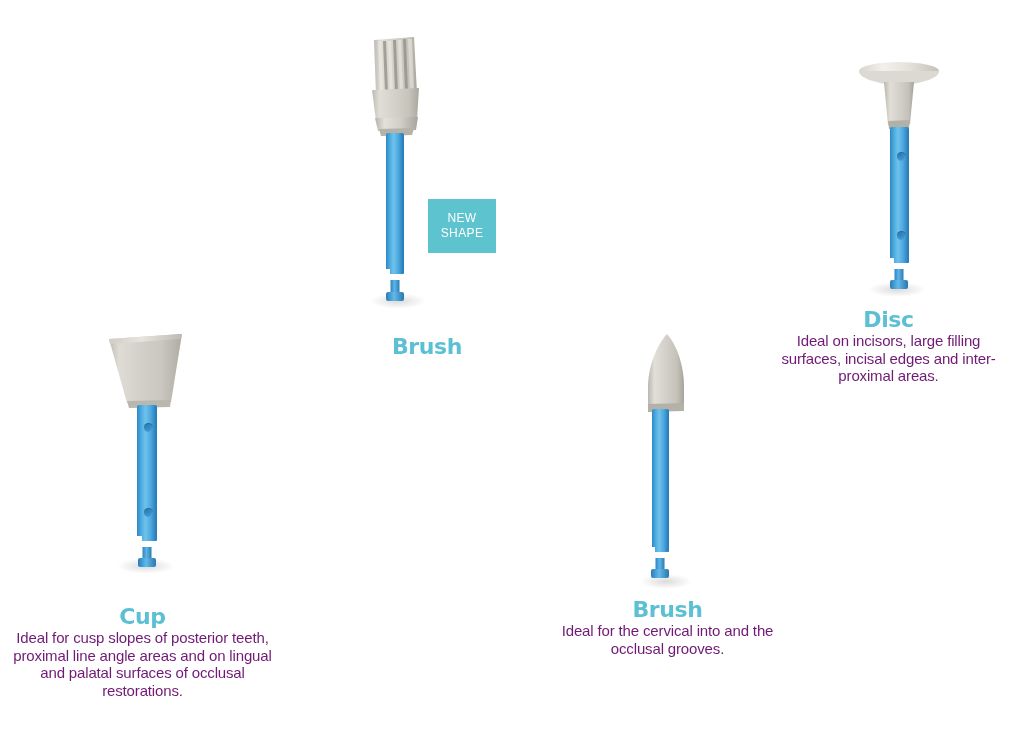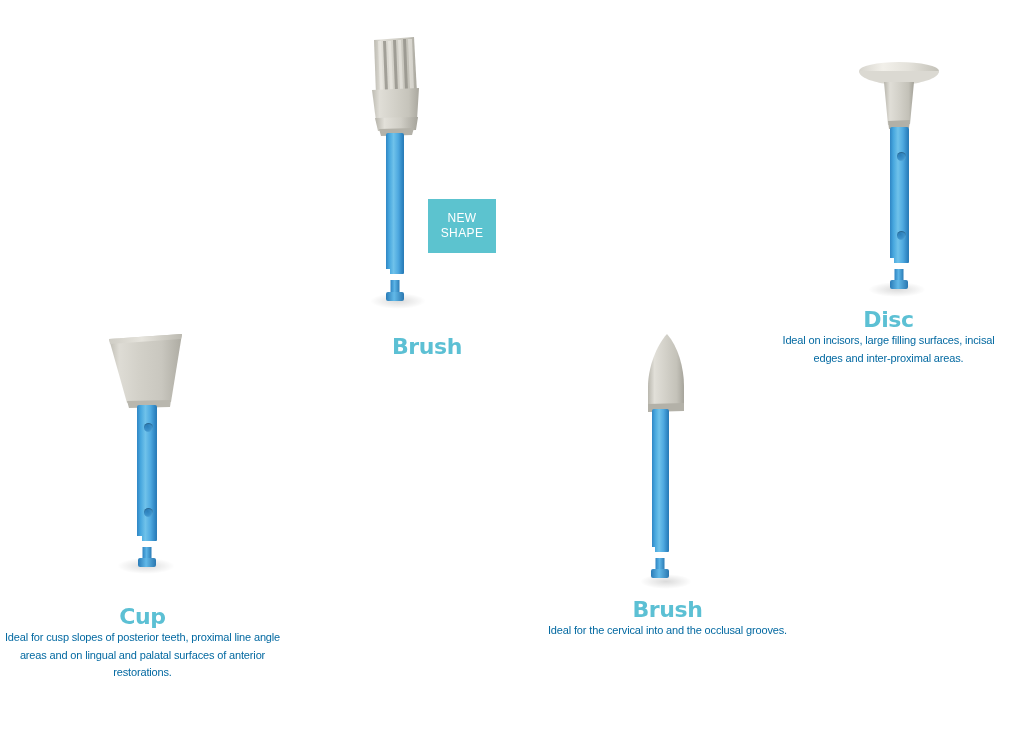--- a/index.html
+++ b/index.html
@@ -43,23 +43,23 @@
     font-size: 22px;
     font-weight: bold;
     letter-spacing: -0.4px;
     color: #5cc0d4;
     line-height: 1.05;
   }
 
   .caption p {
     margin: 0;
     font-family: "Liberation Sans", sans-serif;
-    font-size: 11px;
+    font-size: 15px;
     line-height: 17.6px;
-    color: #0369a1;
+    color: #701a75;
     letter-spacing: -0.15px;
   }
 
   
   .badge {
     position: absolute;
     width: 68px;
     height: 54px;
     background: #5cc3cf;
     color: #ffffff;
@@ -174,21 +174,21 @@
 
       <div class="latch" style="left:46px; top:206px; width:26px; height:36px;">
         <div class="notch" style="left:3px; top:0;"></div>
         <div class="neck" style="top:11px; height:12px;"></div>
         <div class="flange" style="top:22px;"></div>
       </div>
     </div>
 
     <div class="caption" style="left:0px; top:275px; width:285px;">
       <h2>Cup</h2>
-      <p>Ideal for cusp slopes of posterior teeth, proximal line angle areas and on lingual and palatal surfaces of anterior restorations.</p>
+      <p>Ideal for cusp slopes of posterior teeth, proximal line angle areas and on lingual and palatal surfaces of occlusal restorations.</p>
     </div>
   </div>
 
   <div class="product" style="left:272px; top:35px; width:290px; height:400px;">
 
     <div class="tool" style="left:88px; top:0px; width:80px; height:275px;">
       <div class="drop-shadow" style="left:10px; top:258px; width:56px; height:16px;"></div>
 
       <svg class="glyph-svg" width="80" height="275" viewBox="0 0 80 275" style="position:absolute;left:0;top:0;">
         <defs>

